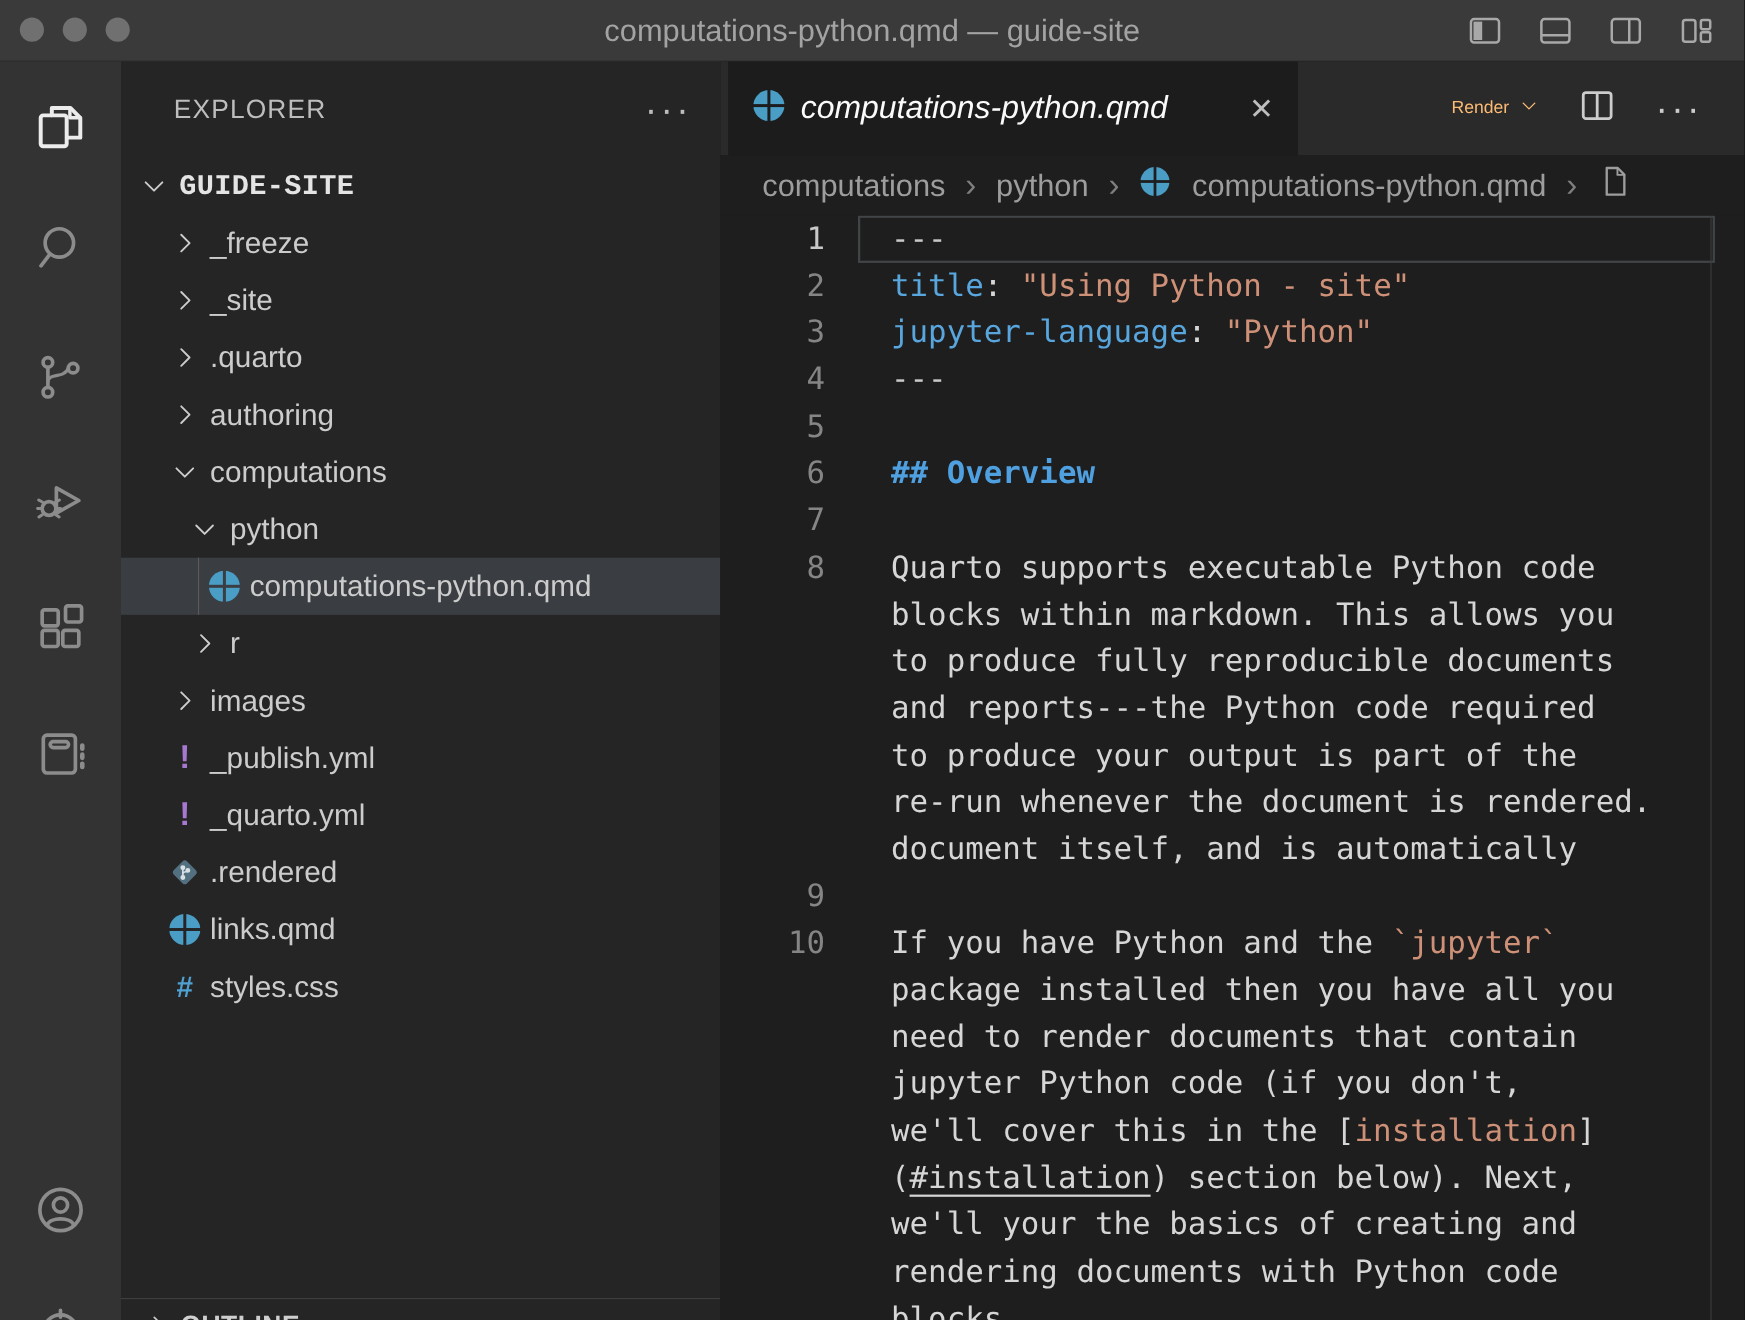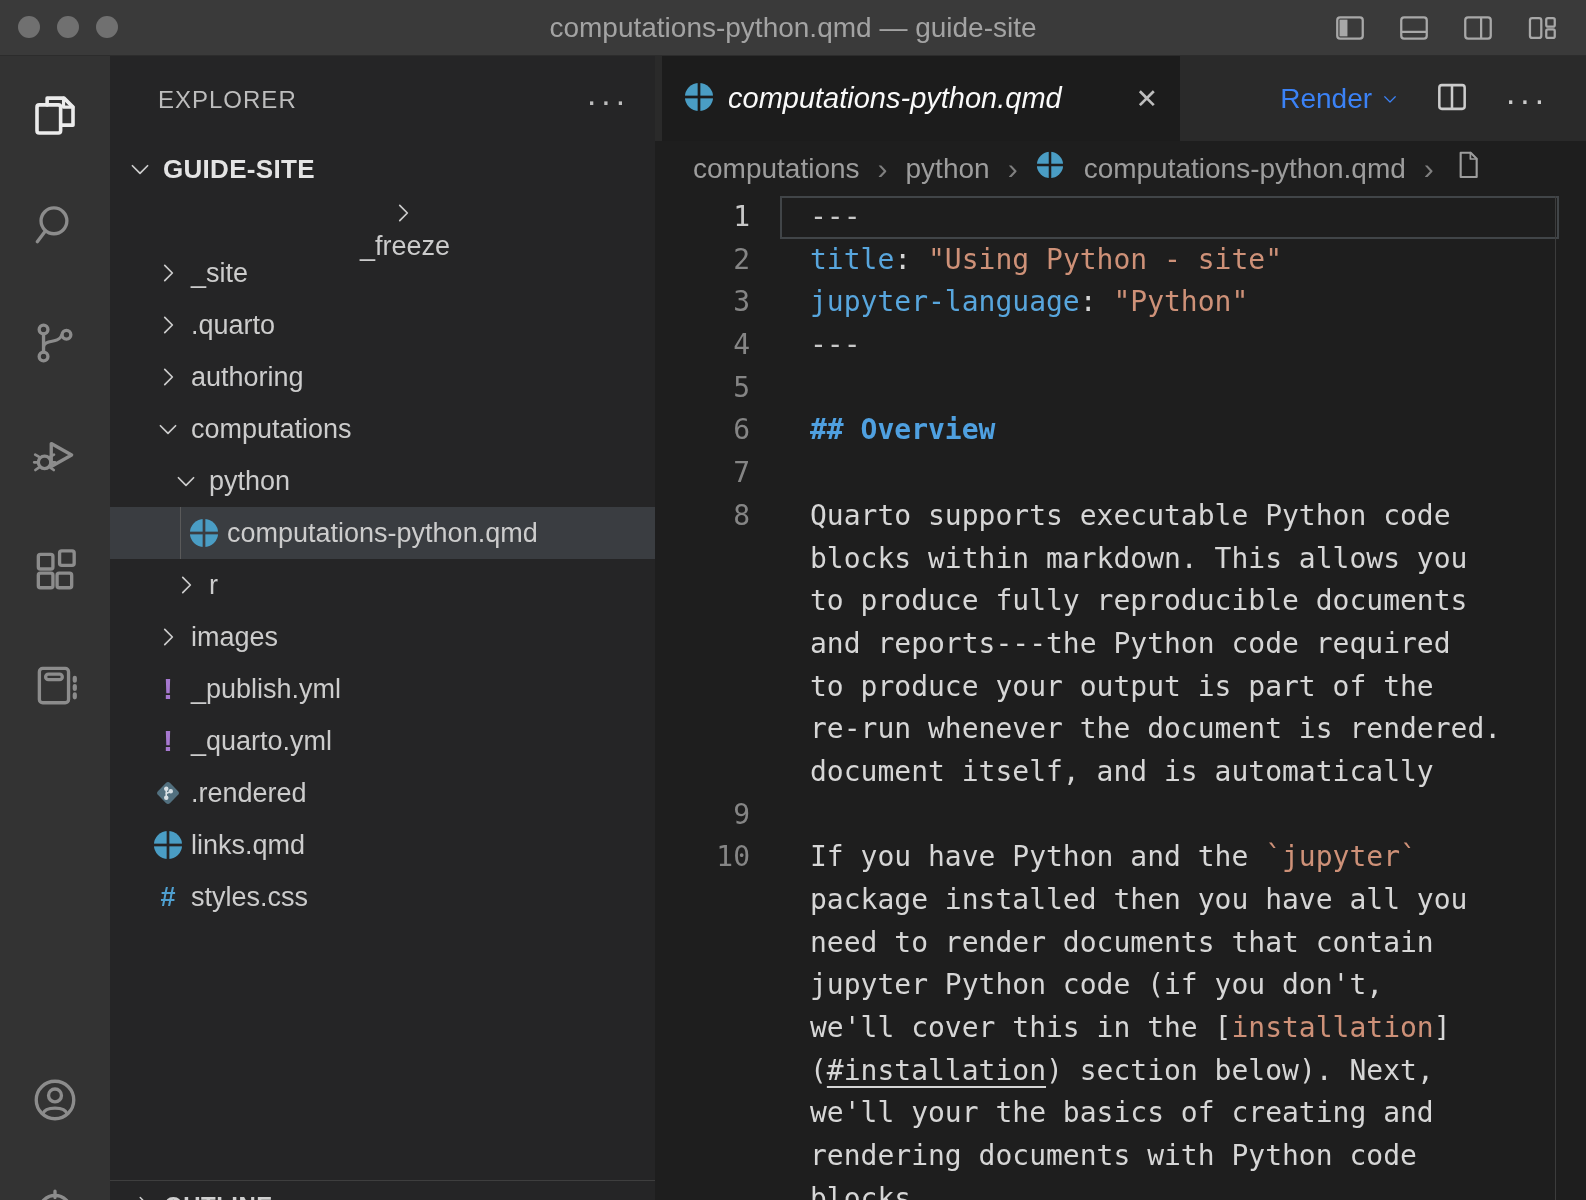--- a/index.html
+++ b/index.html
@@ -22,35 +22,35 @@
   .ab-item.active{color:#ececec;}
   
   .sidebar{position:relative;width:545px;background:#252526;flex:none;overflow:hidden;}
   .sb-header{height:87px;display:flex;align-items:center;padding:0 26px 0 48px;}
   .sb-title{font-size:24px;letter-spacing:1px;color:#bdbdbd;}
   .sb-more{margin-left:auto;font-size:34px;letter-spacing:3px;color:#bdbdbd;line-height:20px;}
   .tree-row{position:relative;height:52px;display:flex;align-items:center;color:#cccccc;font-size:27px;}
   .tree-row.selected{background:#3a3d41;}
   .tree-row .slot{width:36px;height:36px;flex:none;display:flex;align-items:center;justify-content:center;}
   .tree-row .lbl{margin-left:5px;white-space:nowrap;}
-  .root-row .lbl{font-weight:bold;color:#e4e4e4;font-size:26px;letter-spacing:.3px;}
+  .root-row .lbl{font-weight:bold;color:#e4e4e4;font-size:26px;letter-spacing:.3px;font-family:Liberation Mono, monospace;}
   .badge{font-weight:bold;font-size:30px;line-height:30px;}
   .guide{position:absolute;left:70px;top:0;bottom:0;width:1px;background:#5a5a5a;}
   .outline-sec{position:absolute;left:0;right:0;bottom:0;height:19px;border-top:1px solid #3e3e3e;overflow:hidden;background:#252526;}
   .outline-row{height:50px;display:flex;align-items:center;padding-left:22px;gap:10px;color:#cfcfcf;}
   .outline-row .lbl{font-weight:bold;font-size:24px;letter-spacing:.5px;}
   
   .editor{position:relative;width:931px;flex:none;background:#1e1e1e;}
   .tabbar{position:relative;height:85px;background:#2a2a2a;}
   .tab{position:absolute;left:7px;top:0;width:518px;height:85px;background:#1c1c1c;
        display:flex;align-items:center;padding:0 22px;box-sizing:border-box;}
   .tab-title{font-style:italic;font-size:29px;color:#fafafa;margin-left:14px;white-space:nowrap;}
   .tab-close{margin-left:auto;color:#bdbdbd;font-size:27px;}
   .tab-actions{position:absolute;right:0;top:0;height:85px;display:flex;align-items:center;gap:34px;padding-right:38px;color:#cccccc;}
-  .render-btn{display:flex;align-items:center;gap:9px;font-size:28px;color:#3b82f6;}
+  .render-btn{display:flex;align-items:center;gap:9px;font-size:16px;color:#fdba74;}
   .ta-more{font-size:34px;letter-spacing:3px;line-height:20px;color:#cccccc;}
   .breadcrumbs{height:55px;display:flex;align-items:center;padding-left:38px;gap:18px;
                font-size:28px;color:#9d9d9d;overflow:hidden;white-space:nowrap;background:#1e1e1e;}
   .crumb-sep{color:#7f7f7f;font-size:30px;}
   
   .code{position:relative;height:1004px;overflow:hidden;background:#1e1e1e;}
   .ruler{position:absolute;left:900px;top:0;bottom:0;width:1px;background:#3c3c3c;}
   .curline{position:absolute;left:125px;top:0;width:775px;height:39px;border:2px solid #414548;}
   .code-row{display:flex;height:42.7px;line-height:42.7px;white-space:pre;
             font-family:"DejaVu Sans Mono",monospace;font-size:28px;}
@@ -174,21 +174,21 @@
       </div>
       <div id="tree">
         <div class="tree-row root-row" style="padding-left:12px">
           <span class="slot">
               <svg width="26" height="26" viewBox="0 0 24 24" fill="none" stroke="currentColor" stroke-width="1.6" stroke-linecap="round" stroke-linejoin="round">
                 <polyline points="5,9 12,16 19,9"></polyline>
               </svg>
             </span>
           <span class="lbl">GUIDE-SITE</span>
         </div>
-      <div class="tree-row" style="padding-left: 40px; flex-direction: column;">
+      <div class="tree-row" style="padding-left: 40px;">
             <span class="slot">
               <svg width="26" height="26" viewBox="0 0 24 24" fill="none" stroke="currentColor" stroke-width="1.6" stroke-linecap="round" stroke-linejoin="round">
                 <polyline points="9,5 16,12 9,19"></polyline>
               </svg>
             </span>
             <span class="lbl">_freeze</span>
           </div>
           <div class="tree-row" style="padding-left: 40px;">
             <span class="slot">
               <svg width="26" height="26" viewBox="0 0 24 24" fill="none" stroke="currentColor" stroke-width="1.6" stroke-linecap="round" stroke-linejoin="round">

